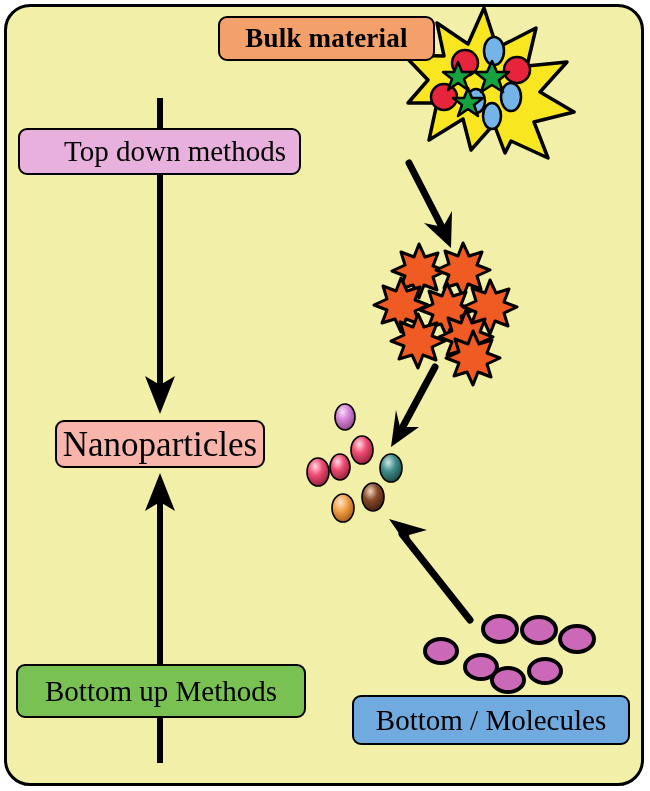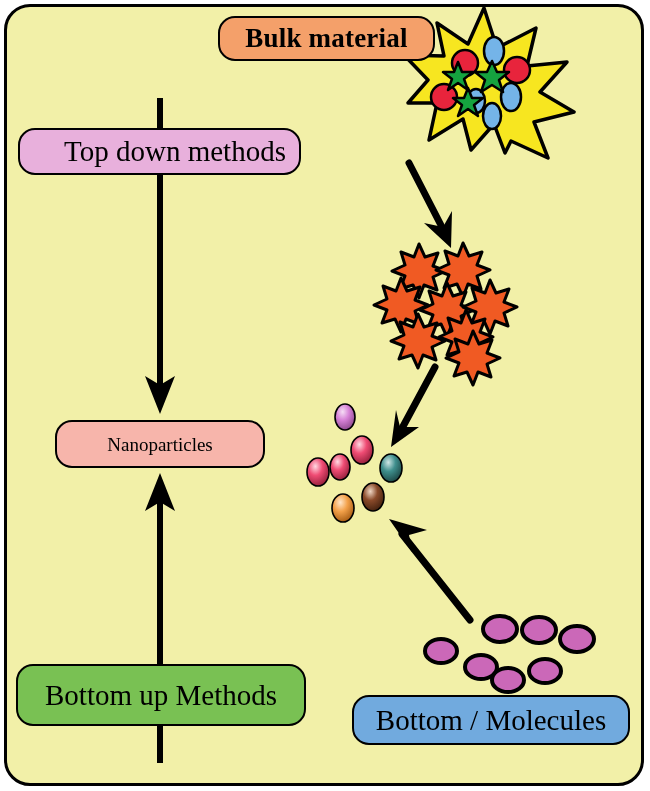--- a/index.html
+++ b/index.html
@@ -33,21 +33,21 @@
     left: 0;
     top: 0;
     width: 650px;
     height: 791px;
     pointer-events: none;
   }
   .node-box {
     position: absolute;
     box-sizing: border-box;
     border: 2.5px solid #000000;
-    border-radius: 17px;
+    border-radius: 9px;
     display: flex;
     align-items: center;
     justify-content: center;
     color: #000000;
     white-space: nowrap;
     line-height: 1;
   }
   #box-bulk-material {
     left: 218px;
     top: 16px;
@@ -68,28 +68,28 @@
     font-size: 29px;
     z-index: 6;
     padding-left: 31px;
   }
   #box-nanoparticles {
     left: 55px;
     top: 420px;
     width: 210px;
     height: 48px;
     background: #f7b5ab;
-    font-size: 19px;
+    font-size: 35px;
     z-index: 6;
   }
   #box-bottom-up {
     left: 16px;
     top: 664px;
     width: 290px;
-    height: 62px;
+    height: 54px;
     background: #79c153;
     font-size: 29px;
     z-index: 6;
   }
   #box-atoms-molecules {
     left: 352px;
     top: 695px;
     width: 278px;
     height: 50px;
     background: #71aade;

